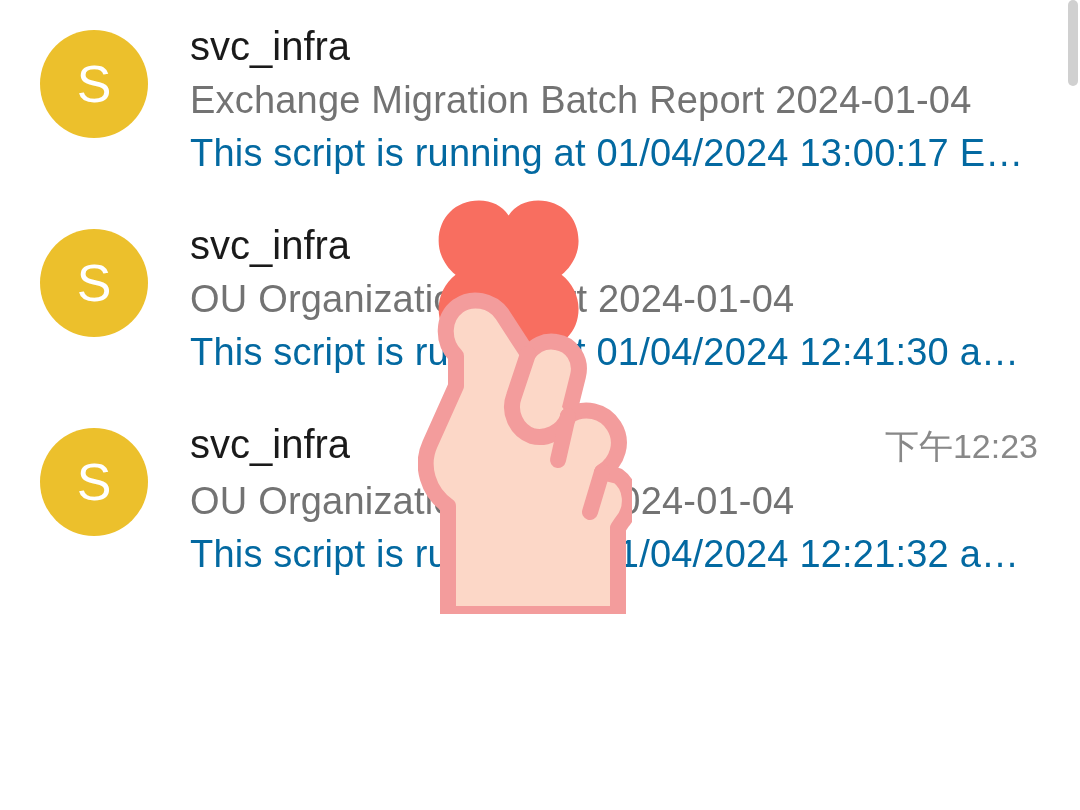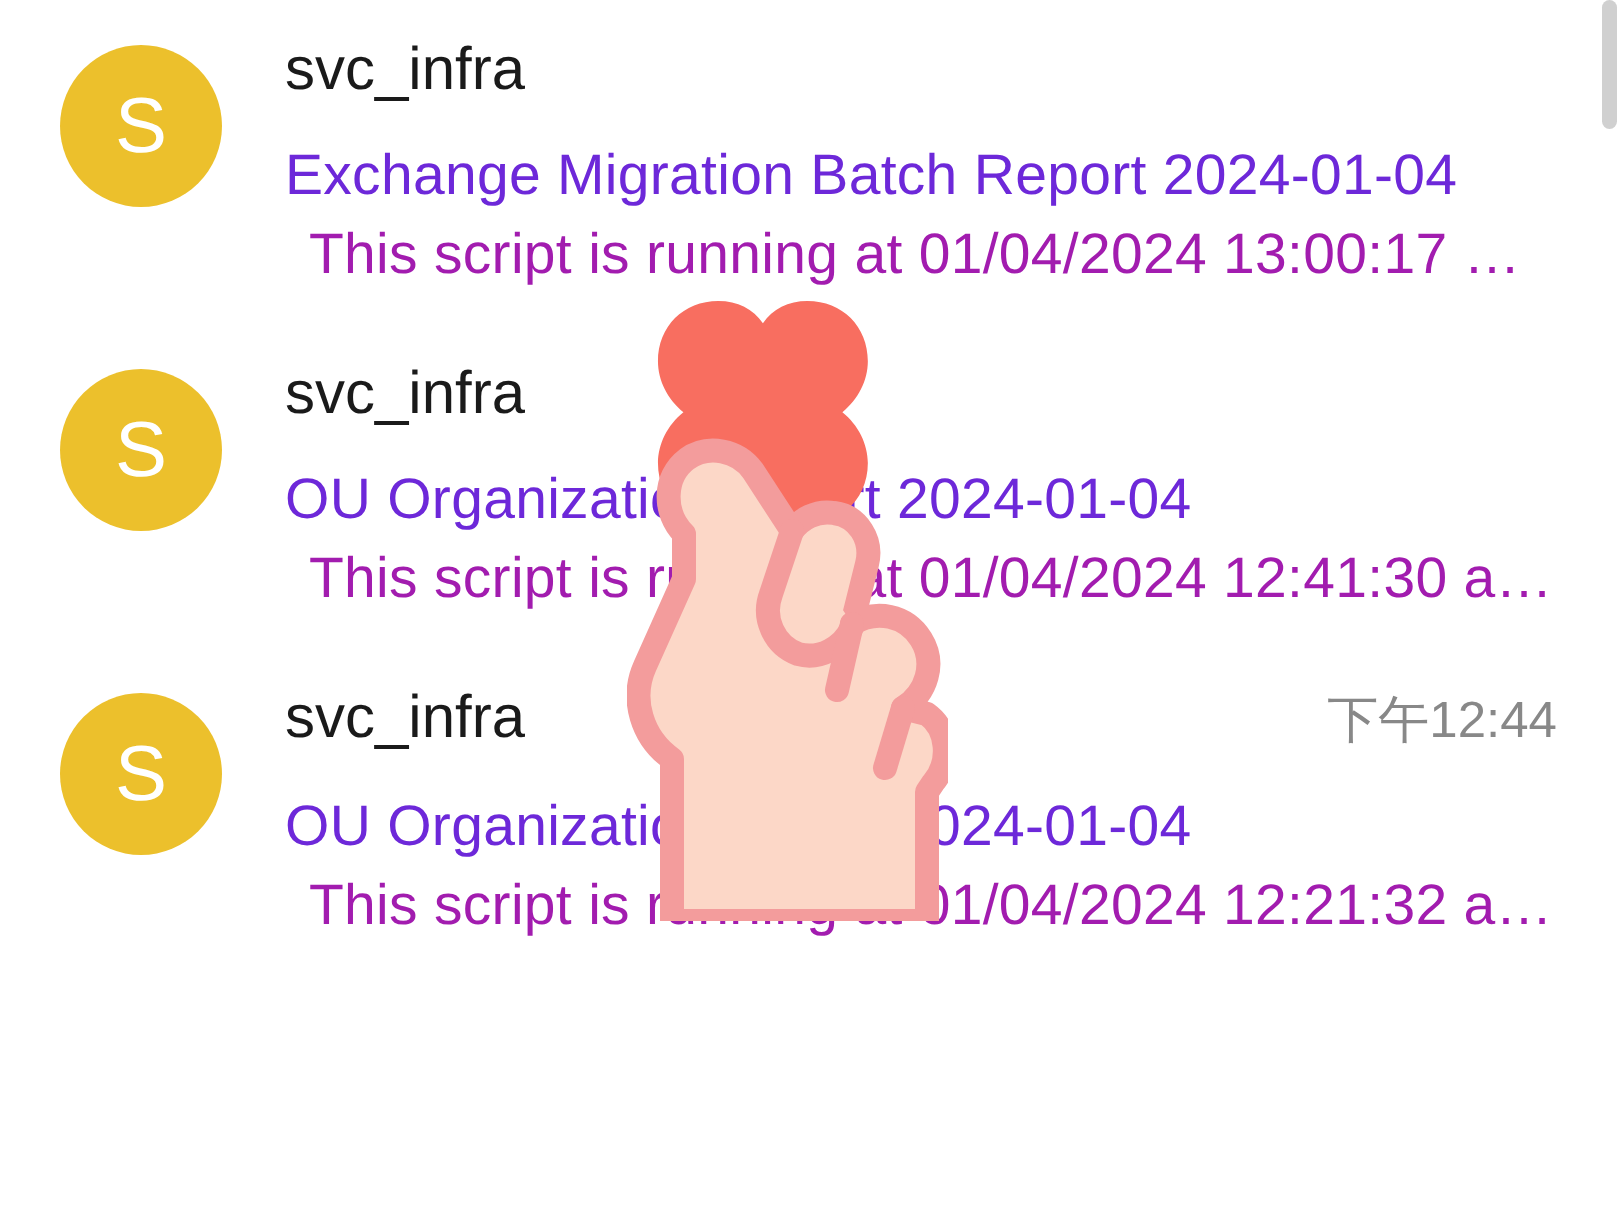--- a/index.html
+++ b/index.html
@@ -7,22 +7,22 @@
   .viewport { position: relative; width: 1080px; height: 810px; background: #ffffff; }
   .scrollbar-track { position: absolute; top: 0; right: 0; width: 14px; height: 810px; background: transparent; }
   .scrollbar-thumb { position: absolute; top: 0; right: 2px; width: 10px; height: 86px; background: #d0d0d0; border-radius: 5px; }
   .list { position: absolute; left: 0; top: 0; right: 14px; }
   .item { display: flex; align-items: flex-start; padding: 24px 28px 24px 40px; }
   .avatar { flex: 0 0 auto; width: 108px; height: 108px; border-radius: 50%; display: flex; align-items: center; justify-content: center; font-size: 52px; font-weight: 400; color: #ffffff; margin-right: 42px; margin-top: 6px; }
   .content { flex: 1 1 auto; min-width: 0; }
   .row1 { display: flex; align-items: baseline; justify-content: space-between; }
   .sender { font-size: 40px; font-weight: 400; color: #1a1a1a; white-space: nowrap; overflow: hidden; text-overflow: ellipsis; }
   .time { font-size: 34px; color: #888888; white-space: nowrap; margin-left: 12px; flex: 0 0 auto; }
-  .subject { font-size: 38px; color: #6d28d9; margin-top: 27px; white-space: nowrap; overflow: hidden; text-overflow: ellipsis; letter-spacing: 0.2px; }
-  .preview { font-size: 38px; color: #a21caf; margin-top: 10px; white-space: nowrap; overflow: hidden; text-overflow: ellipsis; letter-spacing: 0.2px; margin-left: 16px; }
+  .subject { font-size: 38px; color: #737373; margin-top: 10px; white-space: nowrap; overflow: hidden; text-overflow: ellipsis; letter-spacing: 0.2px; }
+  .preview { font-size: 38px; color: #0369a1; margin-top: 10px; white-space: nowrap; overflow: hidden; text-overflow: ellipsis; letter-spacing: 0.2px; }
   .sticker { position: absolute; left: 418px; top: 196px; width: 214px; height: 418px; pointer-events: none; }
 </style>
 </head>
 <body>
 
 <div class="viewport">
 
   <div class="list">
 
     <div class="item">
@@ -45,21 +45,21 @@
         <div class="subject">OU Organization report 2024-01-04</div>
         <div class="preview">This script is running at 01/04/2024 12:41:30 a…</div>
       </div>
     </div>
 
     <div class="item">
       <div class="avatar" style="background:#ecc02c">S</div>
       <div class="content">
         <div class="row1">
           <div class="sender">svc_infra</div>
-          <div class="time">下午12:44</div>
+          <div class="time">下午12:23</div>
         </div>
         <div class="subject">OU Organization report 2024-01-04</div>
         <div class="preview">This script is running at 01/04/2024 12:21:32 a…</div>
       </div>
     </div>
 
   </div>
 
   <div class="scrollbar-track">
     <div class="scrollbar-thumb"></div>

